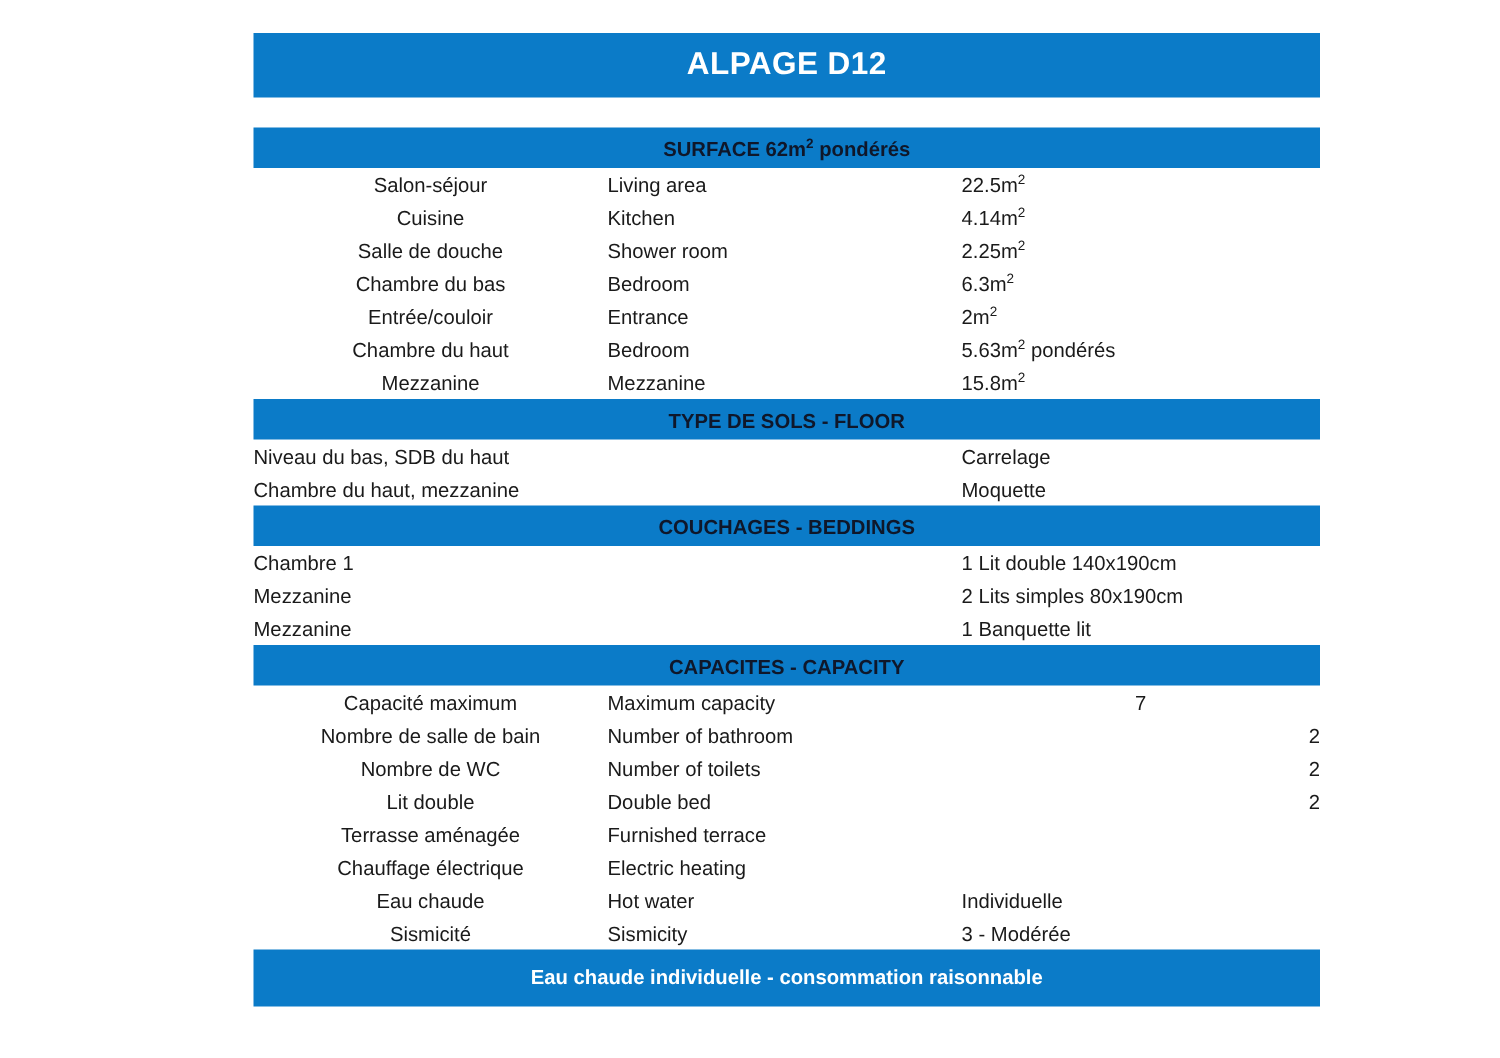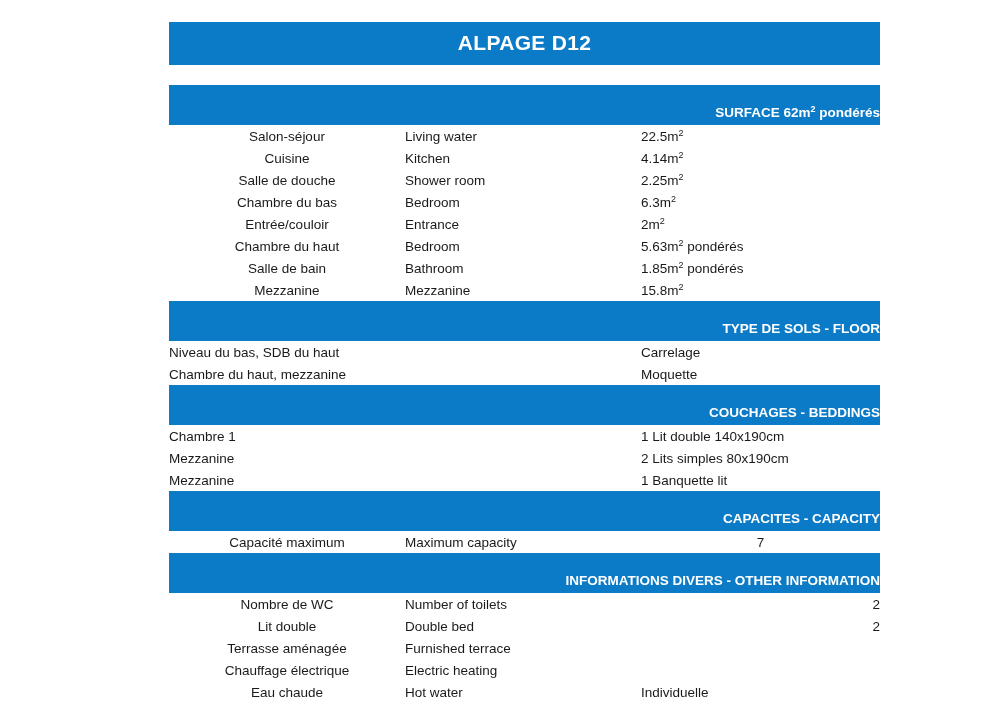--- a/index.html
+++ b/index.html
@@ -35,25 +35,25 @@
     font-size: 21px;
     text-align: center;
     padding: 9px 0 10px 0;
     letter-spacing: 0.3px;
   }
   .gap-after-title { height: 20px; }
 
   
   .section-bar {
     background: #0b7bc8;
-    color: #ffffff;
+    color: #0f172a;
     font-weight: bold;
     font-size: 13.5px;
-    text-align: right;
-    padding: 20px 0 5px 0;
+    text-align: center;
+    padding: 7px 0 5px 0;
   }
   .section-bar sup {
     font-size: 9px;
     vertical-align: super;
     line-height: 0;
   }
 
   
   table.rows {
     width: 100%;
@@ -102,21 +102,21 @@
     <div class="title-bar">ALPAGE D12</div>
     <div class="gap-after-title"></div>
 
     <div class="section-bar">
       <span>SURFACE 62m</span><sup>2</sup><span> pondérés</span>
     </div>
     <table class="rows">
       <tbody>
         <tr>
           <td class="c-fr">Salon-séjour</td>
-          <td class="c-en">Living water</td>
+          <td class="c-en">Living area</td>
           <td class="c-val"><span>22.5m</span><sup>2</sup><span></span></td>
         </tr>
         <tr>
           <td class="c-fr">Cuisine</td>
           <td class="c-en">Kitchen</td>
           <td class="c-val"><span>4.14m</span><sup>2</sup><span></span></td>
         </tr>
         <tr>
           <td class="c-fr">Salle de douche</td>
           <td class="c-en">Shower room</td>
@@ -131,25 +131,20 @@
           <td class="c-fr">Entrée/couloir</td>
           <td class="c-en">Entrance</td>
           <td class="c-val"><span>2m</span><sup>2</sup><span></span></td>
         </tr>
         <tr>
           <td class="c-fr">Chambre du haut</td>
           <td class="c-en">Bedroom</td>
           <td class="c-val"><span>5.63m</span><sup>2</sup><span> pondérés</span></td>
         </tr>
         <tr>
-          <td class="c-fr">Salle de bain</td>
-          <td class="c-en">Bathroom</td>
-          <td class="c-val"><span>1.85m</span><sup>2</sup><span> pondérés</span></td>
-        </tr>
-        <tr>
           <td class="c-fr">Mezzanine</td>
           <td class="c-en">Mezzanine</td>
           <td class="c-val"><span>15.8m</span><sup>2</sup><span></span></td>
         </tr>
       </tbody>
     </table>
 
     <div class="section-bar">TYPE DE SOLS - FLOOR</div>
     <table class="rows">
       <tbody>
@@ -186,23 +181,27 @@
     <table class="rows">
       <tbody>
         <tr>
           <td class="c-fr">Capacité maximum</td>
           <td class="c-en">Maximum capacity</td>
           <td class="c-val center">7</td>
         </tr>
       </tbody>
     </table>
 
-    <div class="section-bar">INFORMATIONS DIVERS - OTHER INFORMATION</div>
-    <table class="rows">
-      <tbody>
+    <table class="rows">
+      <tbody>
+        <tr>
+          <td class="c-fr">Nombre de salle de bain</td>
+          <td class="c-en">Number of bathroom</td>
+          <td class="c-val right">2</td>
+        </tr>
         <tr>
           <td class="c-fr">Nombre de WC</td>
           <td class="c-en">Number of toilets</td>
           <td class="c-val right">2</td>
         </tr>
         <tr>
           <td class="c-fr">Lit double</td>
           <td class="c-en">Double bed</td>
           <td class="c-val right">2</td>
         </tr>

